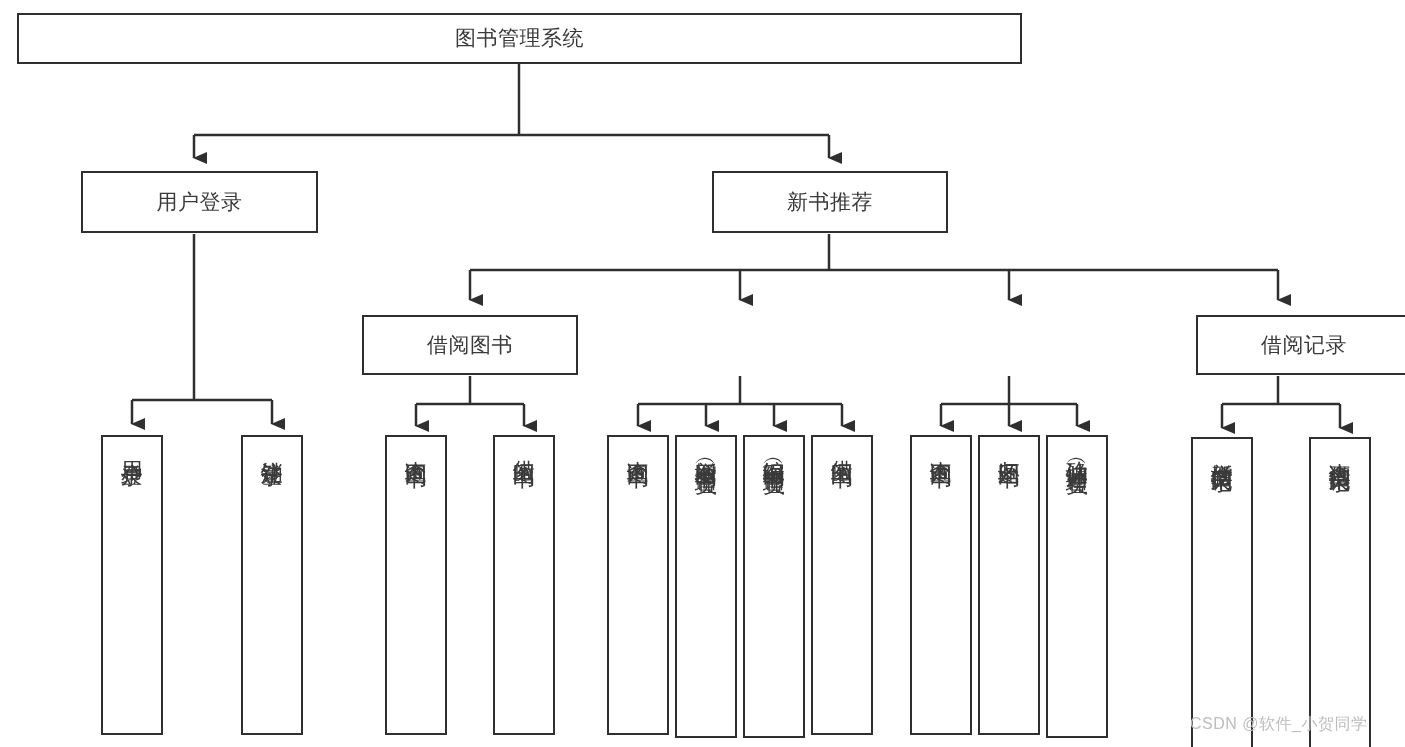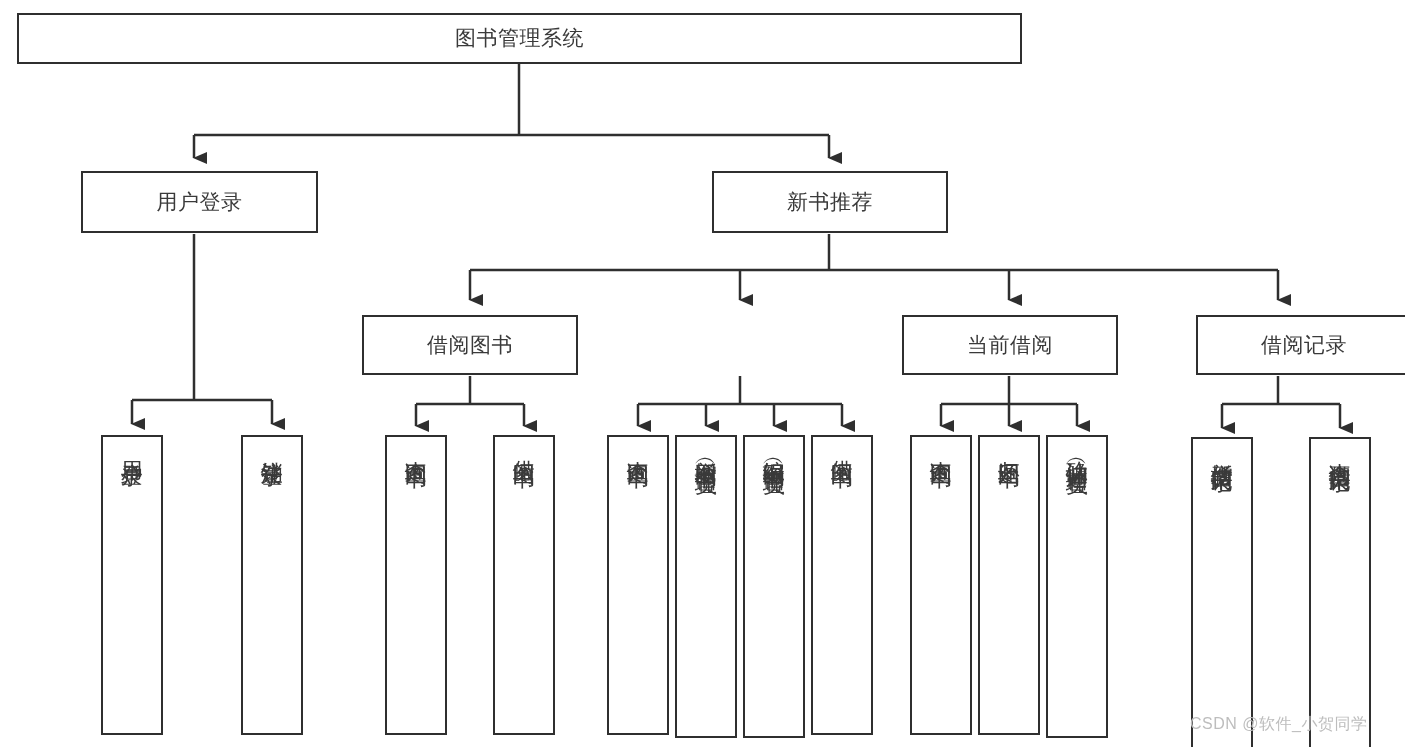--- a/index.html
+++ b/index.html
@@ -139,23 +139,20 @@
 
   <div class="node h" style="left:712px; top:171px; width:236px; height:62px;">
     <span class="label">新书推荐</span>
   </div>
 
   <div class="node h" style="left:362px; top:315px; width:216px; height:60px;">
     <span class="label">借阅图书</span>
   </div>
 
 
-  <div class="node h" style="left:902px; top:315px; width:216px; height:60px;">
-    <span class="label">当前借阅</span>
-  </div>
 
   <div class="node h" style="left:1196px; top:315px; width:216px; height:60px;">
     <span class="label">借阅记录</span>
   </div>
 
   <div class="node v" style="left:101px; top:435px; width:62px; height:300px;">
     <span class="label">用户登录</span>
   </div>
 
   <div class="node v" style="left:241px; top:435px; width:62px; height:300px;">

